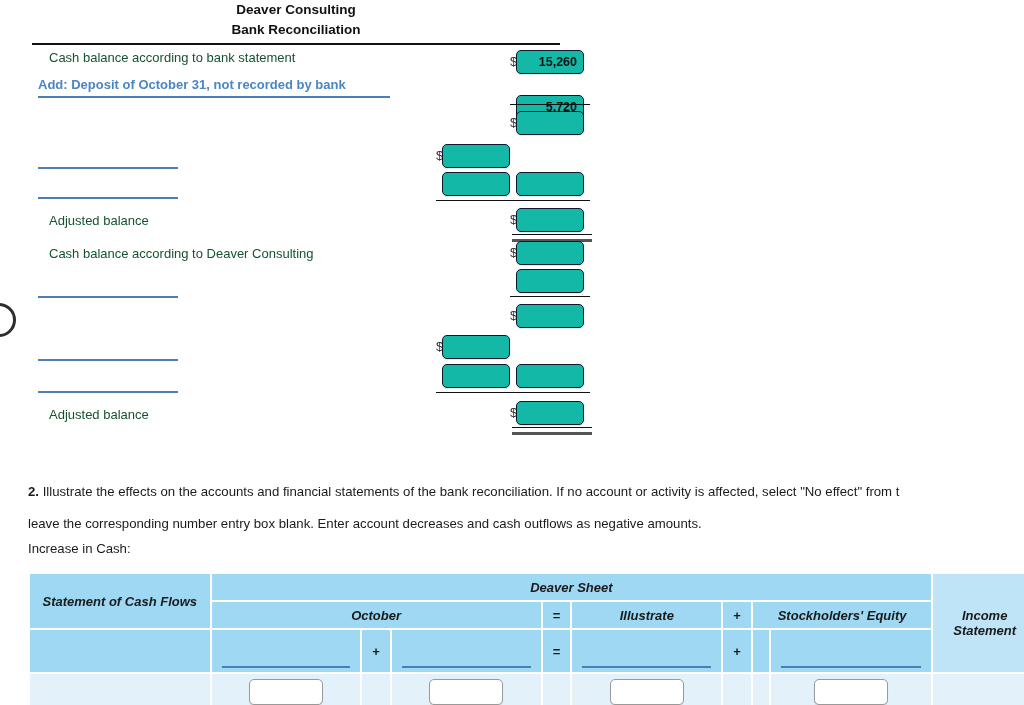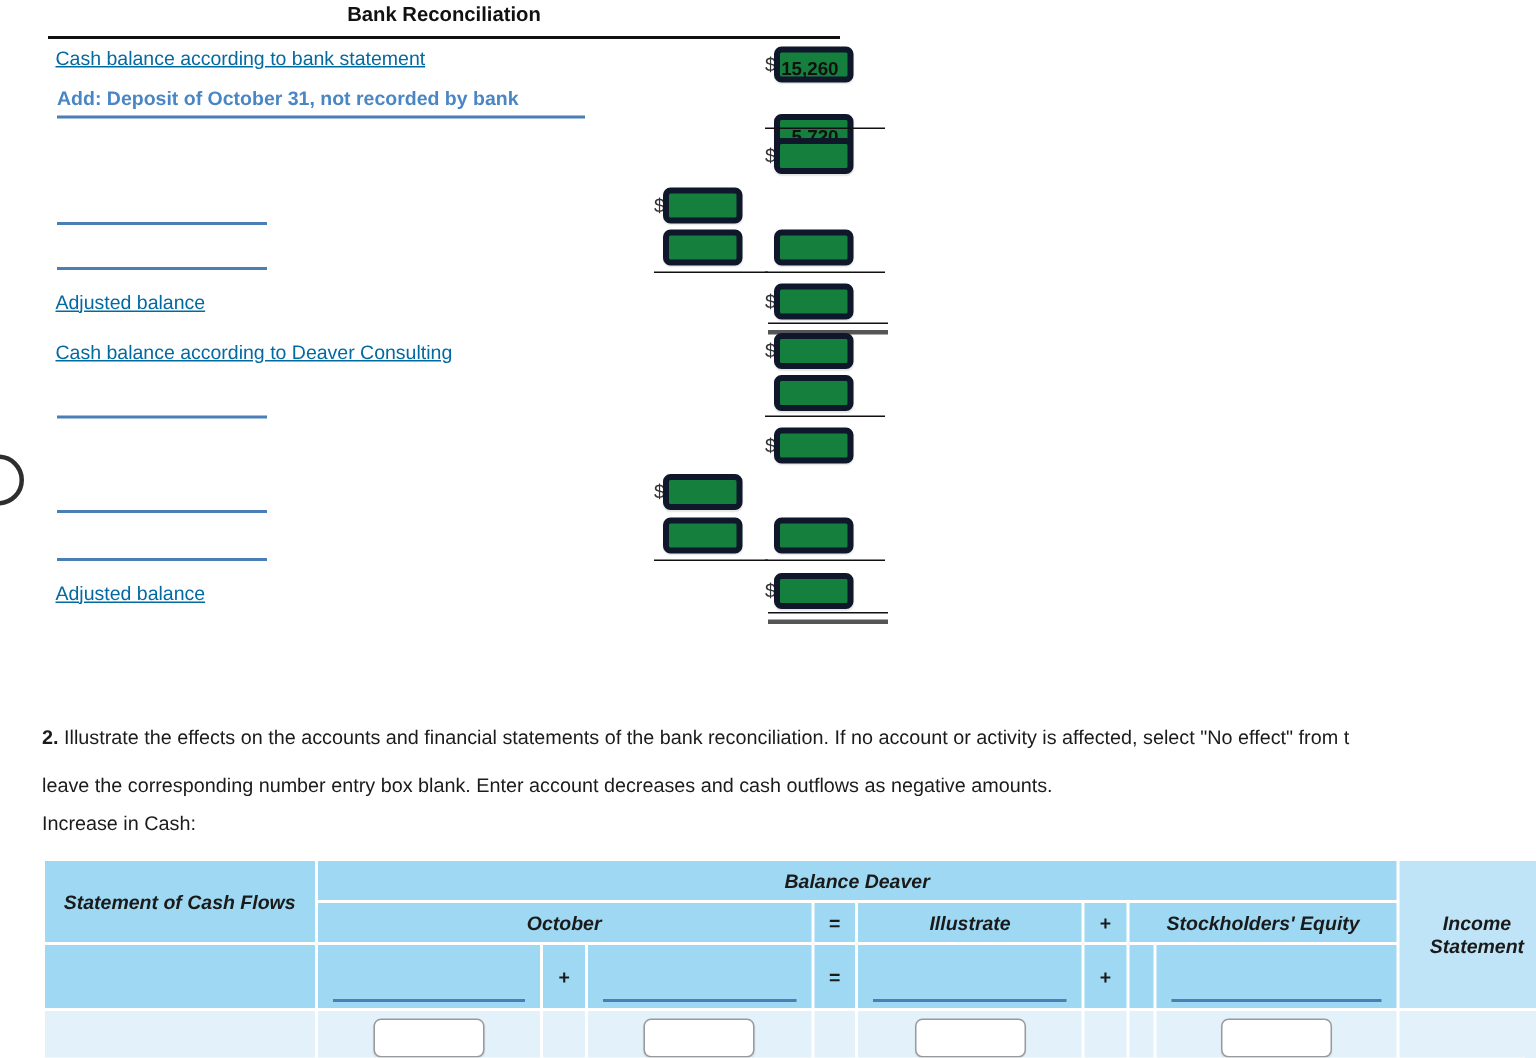--- a/index.html
+++ b/index.html
@@ -46,26 +46,25 @@
     border-top: 2.5px solid #111;
     margin-top: 4px;
   }
 
   .row {
     position: relative;
     height: 30px;
   }
   .row-label {
     position: absolute;
-    left: 5px;
+    left: 17px;
     top: 5px;
     font-size: 13px;
-    color: #0369a1;
+    color: #14532d;
     white-space: nowrap;
-    text-decoration: underline;
   }
 
   
   .sel {
     position: absolute;
     left: 6px;
     width: 140px;
     height: 21px;
     border-bottom: 2.5px solid #4a7fb5;
     box-sizing: border-box;
@@ -75,25 +74,25 @@
     width: 352px;
     font-weight: bold;
     font-size: 13px;
     color: #4a86c4;
     white-space: nowrap;
   }
 
   
   .box {
     position: absolute;
-    width: 53px;
+    width: 68px;
     height: 24px;
-    border: 4px solid #0f172a;
+    border: 1px solid #0f172a;
     border-radius: 5px;
-    background: #15803d;
+    background: #14b8a6;
     box-sizing: border-box;
     box-shadow: 0 1px 1px rgba(0,0,0,0.10);
     text-align: right;
     font-size: 12.5px;
     font-weight: bold;
     line-height: 22px;
     padding-right: 6px;
     color: #111;
     cursor: text;
   }
@@ -202,20 +201,21 @@
     cursor: text;
   }
 </style>
 </head>
 <body>
 
 <div class="edge-circle"></div>
 
 <div class="recon">
 
+  <div class="recon-title">Deaver Consulting</div>
   <div class="recon-title">Bank Reconciliation</div>
   <div class="title-rule"></div>
 
   <div class="row" style="height:31px">
     <span class="row-label">Cash balance according to bank statement</span>
     <span class="dollar colB-d" style="top:9px">$</span>
     <div class="box colB" style="top:5px">15,260</div>
   </div>
 
   <div class="row" style="height:30px">
@@ -309,21 +309,21 @@
     <col style="width:27px">
     <col style="width:145px">
     <col style="width:27px">
     <col style="width:16px">
     <col style="width:156px">
     <col style="width:100px">
   </colgroup>
   <tbody>
     <tr>
       <td rowspan="2">Statement of Cash Flows</td>
-      <td colspan="8">Balance Deaver</td>
+      <td colspan="8">Deaver Sheet</td>
       <td rowspan="3" class="soft">Income Statement</td>
     </tr>
     <tr>
       <td colspan="3">October</td>
       <td class="plain">=</td>
       <td>Illustrate</td>
       <td class="plain">+</td>
       <td colspan="2">Stockholders' Equity</td>
     </tr>
     <tr>

